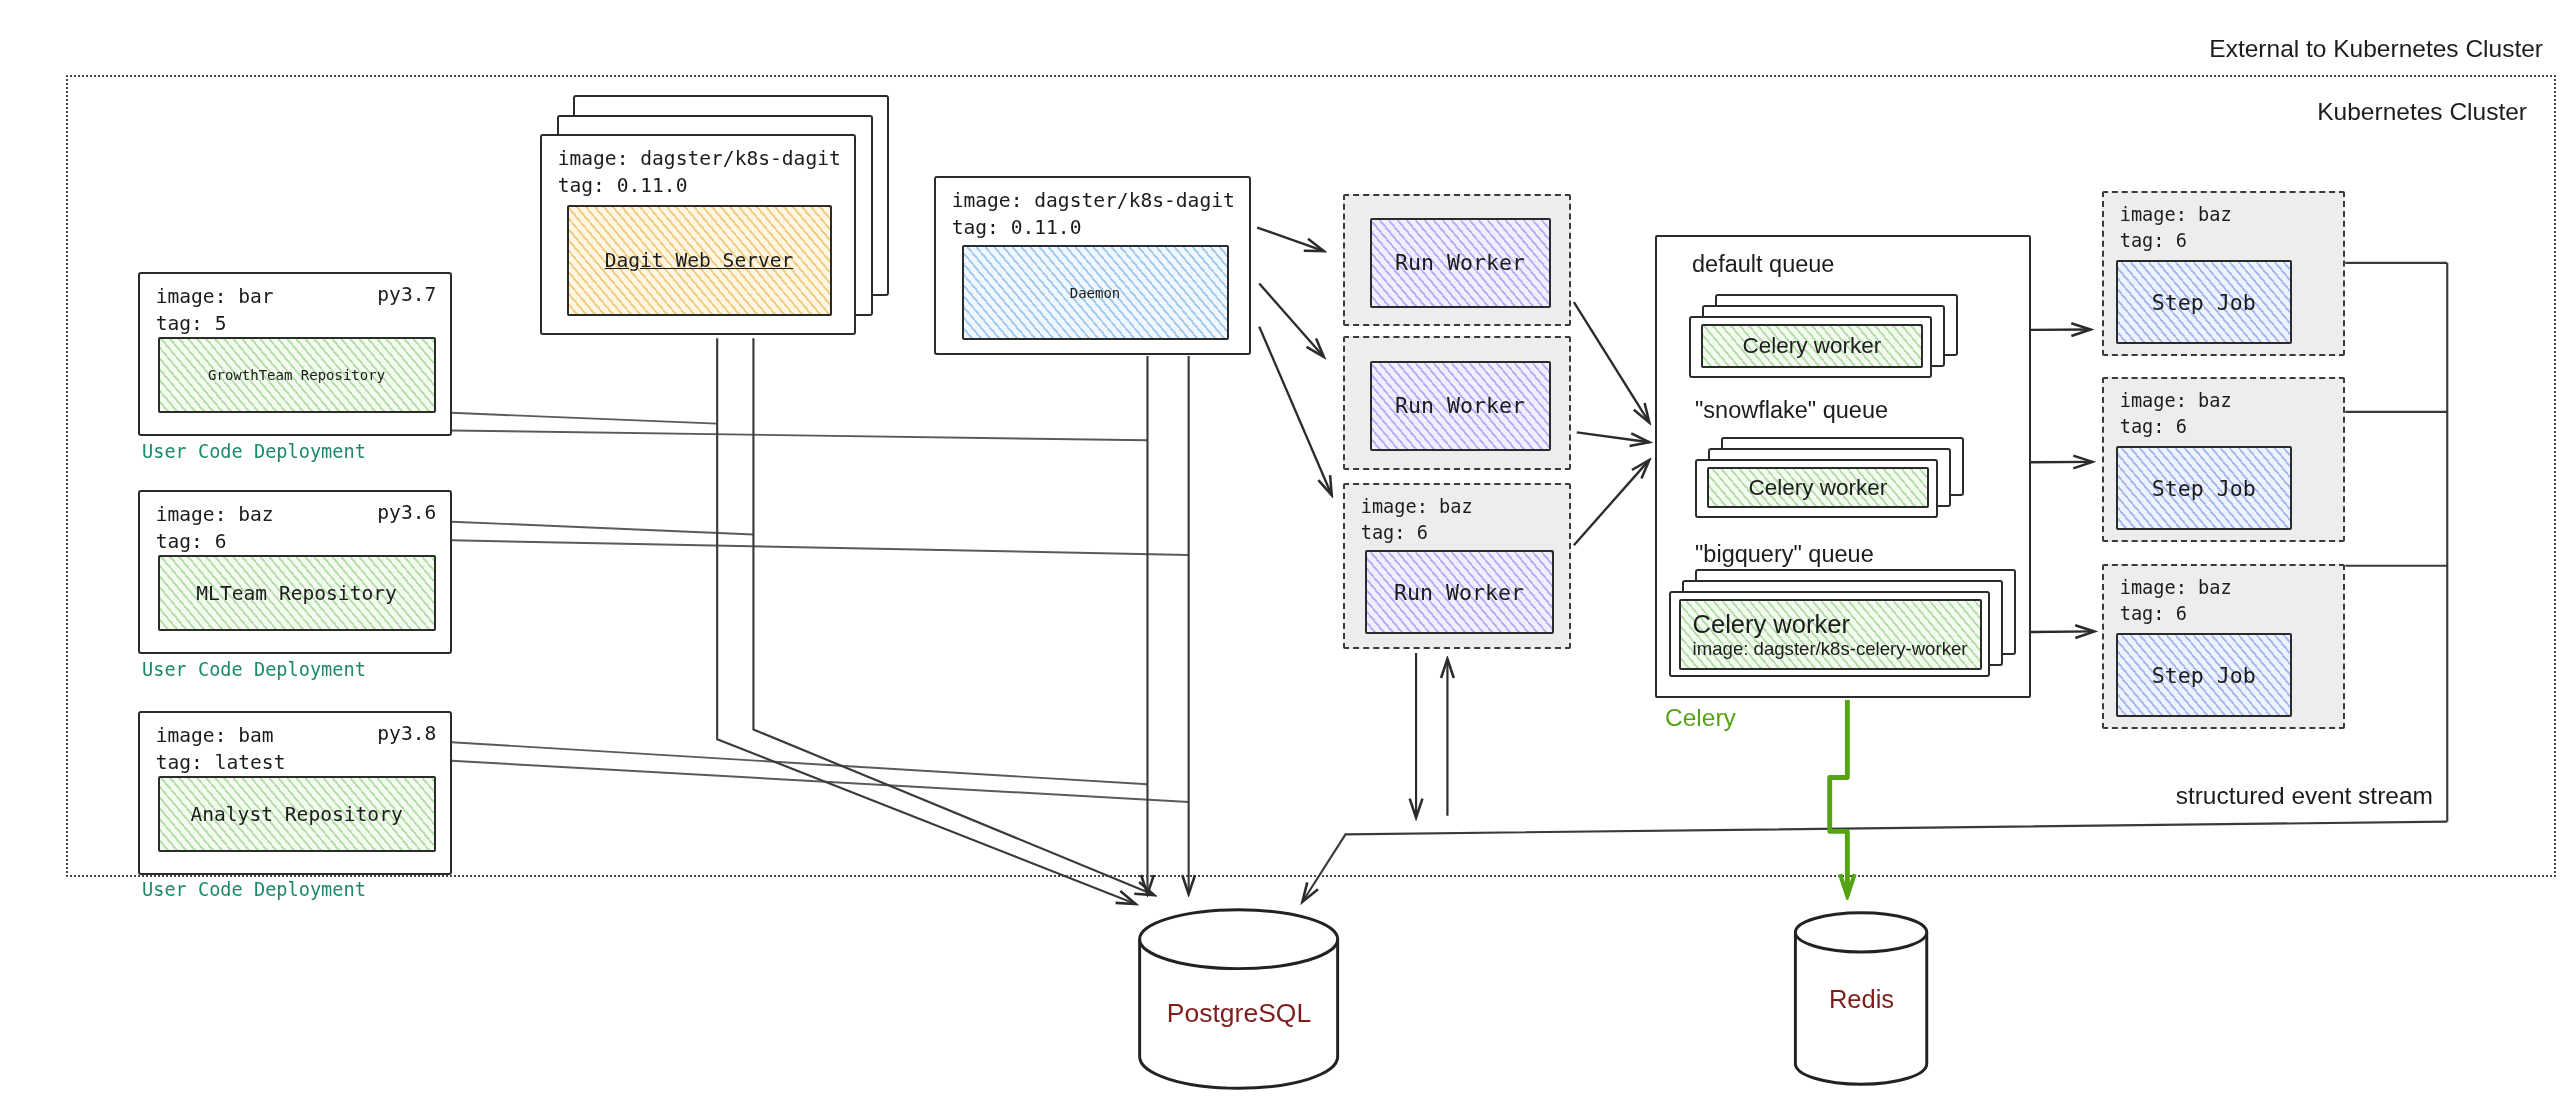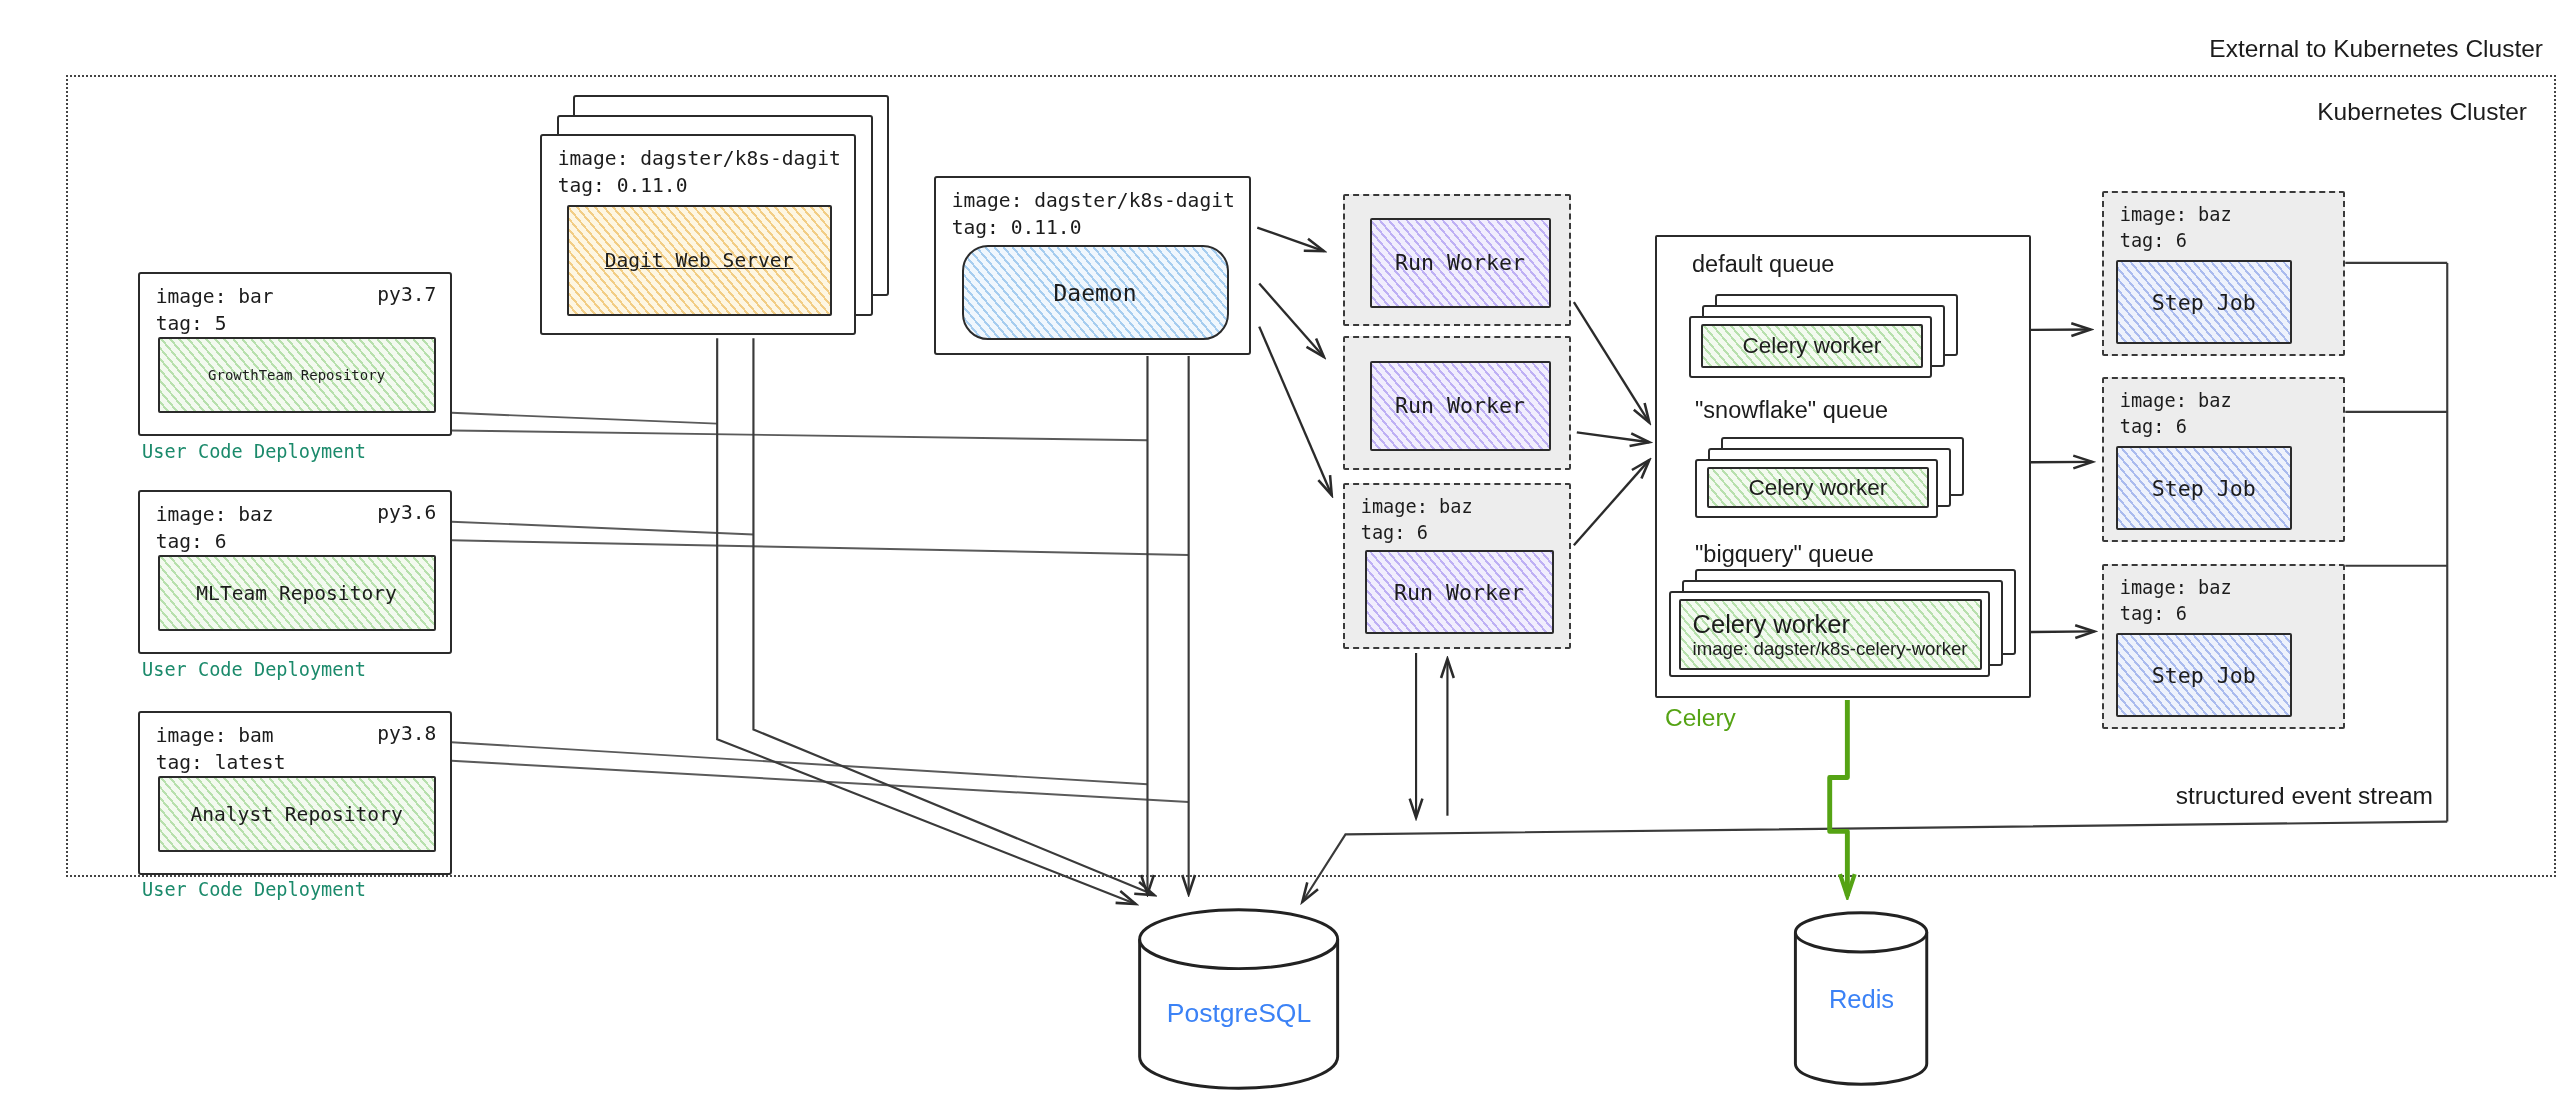--- a/index.html
+++ b/index.html
@@ -16,21 +16,21 @@
   .h-green {background:repeating-linear-gradient(50deg,#f3faf0 0 4.9px,#b7e0ad 4.9px 6.9px);}
   .h-orange{background:repeating-linear-gradient(50deg,#fdf6e3 0 4.9px,#f2cd85 4.9px 6.9px);}
   .h-blue  {background:repeating-linear-gradient(50deg,#f0f7fd 0 4.9px,#a6cdef 4.9px 6.9px);}
   .h-purple{background:repeating-linear-gradient(50deg,#f1eefd 0 4.9px,#beb0f4 4.9px 6.9px);}
   .h-steel {background:repeating-linear-gradient(50deg,#eef2fc 0 4.9px,#aabbee 4.9px 6.9px);}
   .hdr{position:absolute;left:15.7px;right:13.7px;top:8.8px;font-size:19.6px;line-height:1.4;white-space:pre;}
   .hdr-sm{font-size:18.6px;}
   .pyver{position:absolute;right:13.7px;top:8.8px;font-size:19.6px;}
   .caption{position:absolute;font-family:"DejaVu Sans Mono",monospace;font-size:18.6px;color:#1b8a6b;white-space:nowrap;}
   .qlabel{position:absolute;font-size:23.5px;color:#1c1c1c;white-space:nowrap;}
-  .dbl{position:absolute;text-align:center;font-size:26.5px;color:#3b82f6;}
+  .dbl{position:absolute;text-align:center;font-size:26.5px;color:#7f1d1d;}
   svg.wires{position:absolute;left:0;top:0;pointer-events:none;}
 </style>
 </head>
 <body>
 
 <div id="canvas">
 
   <div class="abs" style="left:34px;top:75px;width:2490px;height:802px;border:2.9px dotted #444;"></div>
 
   <div class="abs sans" style="top:35px;right:65px;font-size:24.5px;">External to Kubernetes Cluster</div>
@@ -143,21 +143,21 @@
     <div class="stackback" style="left:0;top:39px;width:316px;height:201px;">
       <div class="hdr mono"><span>image: dagster/k8s-dagit</span><br><span>tag: 0.11.0</span></div>
       <div class="innerbox h-orange mono" style="left:24.5px;top:69px;width:265px;height:111px;font-size:19.6px;text-decoration:underline;">
         <span>Dagit Web Server</span>
       </div>
     </div>
   </div>
 
   <div class="box" style="left:902px;top:176px;width:317px;height:179px;">
     <div class="hdr mono"><span>image: dagster/k8s-dagit</span><br><span>tag: 0.11.0</span></div>
-    <div class="innerbox h-blue mono" style="left:25.5px;top:67px;width:267px;height:95px;font-size:23px;border-radius:26px;">
+    <div class="innerbox h-blue mono" style="left:25.5px;top:67px;width:267px;height:95px;font-size:14px;">
       <span>Daemon</span>
     </div>
   </div>
 
   <div class="dashedbox" style="left:1311px;top:194px;width:228px;height:132px;">
     <div class="innerbox h-purple mono" style="left:24.5px;top:21.6px;width:181px;height:90px;font-size:21.6px;">
       <span>Run Worker</span>
     </div>
   </div>
   <div class="dashedbox" style="left:1311px;top:336px;width:228px;height:134px;">

